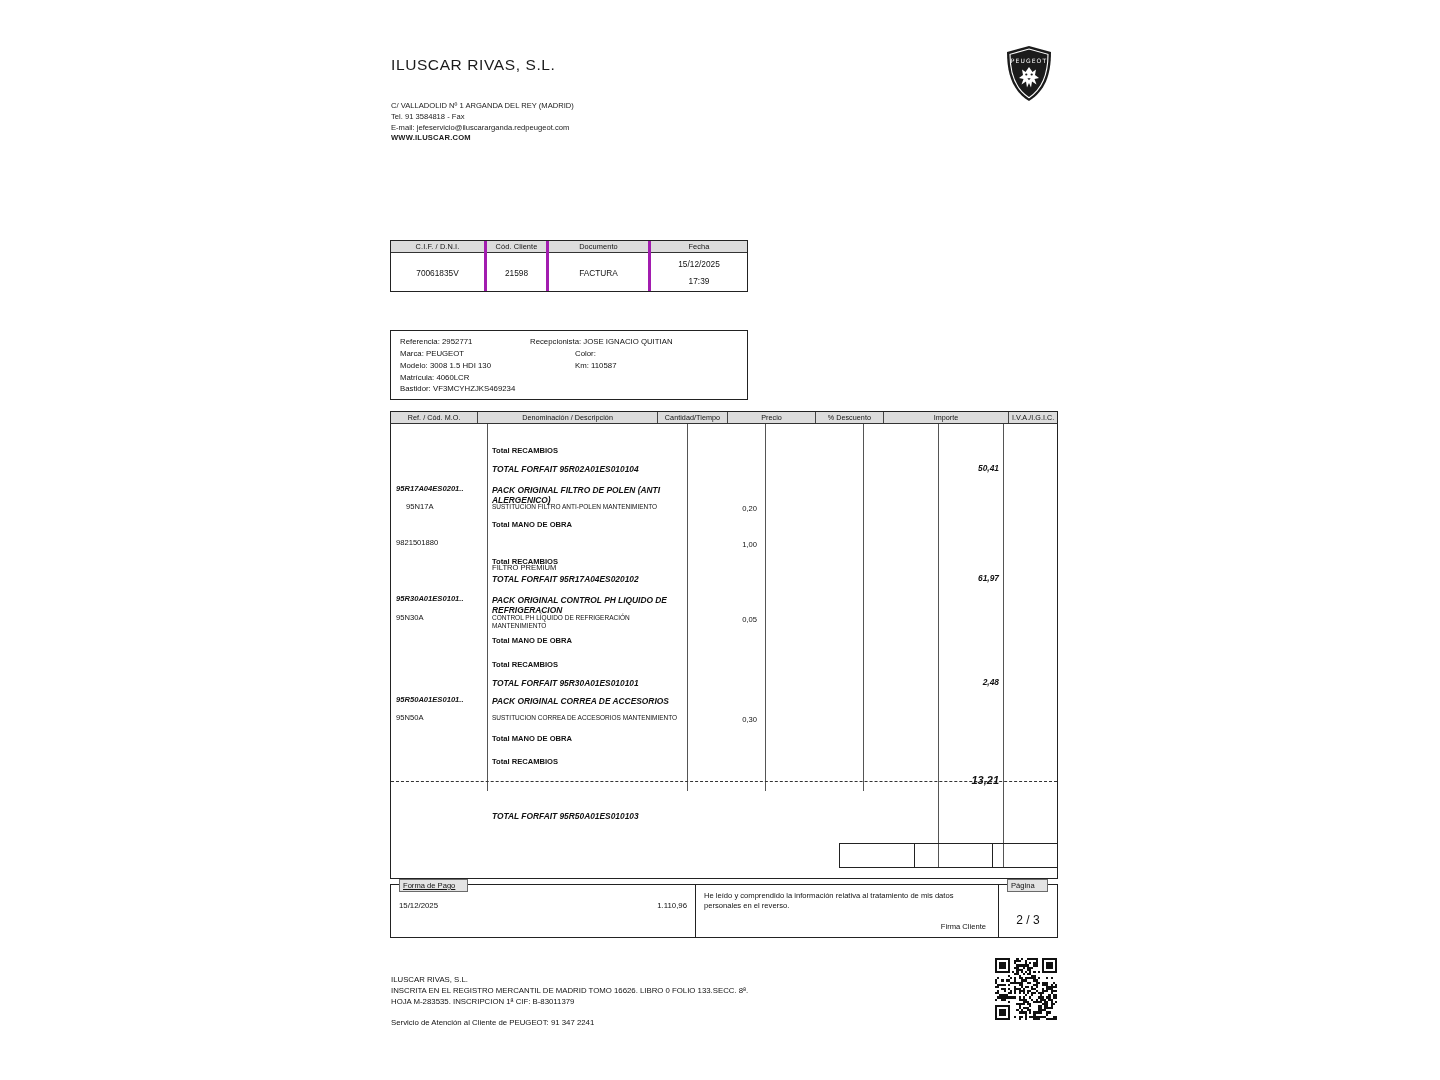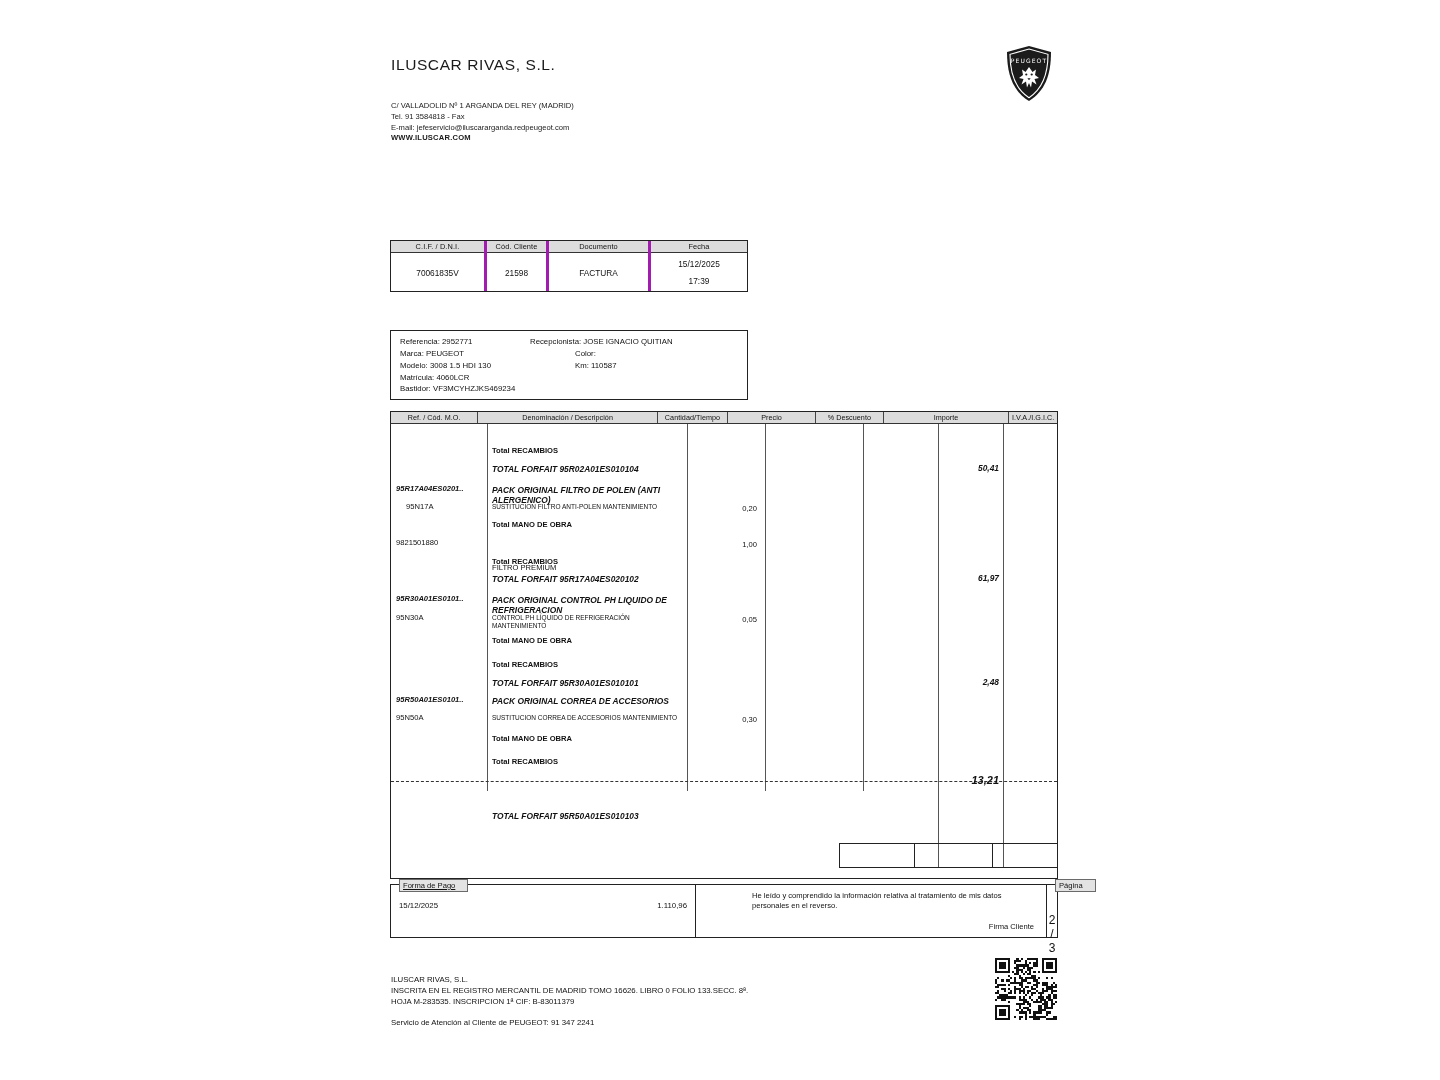--- a/index.html
+++ b/index.html
@@ -120,21 +120,21 @@
     border:1.4px solid #222; display:flex;
   }
   .tot-boxes div { border-right:1.4px solid #222; }
   .tot-boxes div:last-child { border-right:none; }
 
   
   .foot { position:absolute; left:390px; top:884px; width:668px; height:54px;
           border:1.2px solid #222; display:flex; }
   .foot-pay { width:305px; border-right:1.2px solid #222; position:relative; }
   .foot-txt { width:303px; border-right:1.2px solid #222; position:relative;
-              padding:6px 8px 0 8px; font-size:7.6px; line-height:1.35; color:#111;margin-left:48px; }
+              padding:6px 8px 0 8px; font-size:7.6px; line-height:1.35; color:#111; }
   .foot-pag { flex:1; position:relative; }
   .pay-row {
     position:absolute; top:16px; left:8px; right:8px;
     display:flex; justify-content:space-between; font-size:7.8px; color:#111;
   }
   .firma { position:absolute; right:12px; bottom:5px; font-size:7.6px; color:#111; }
   .pagina-val { position:absolute; left:0; right:0; top:28px; text-align:center;
                 font-size:12px; color:#111; }
 
   

